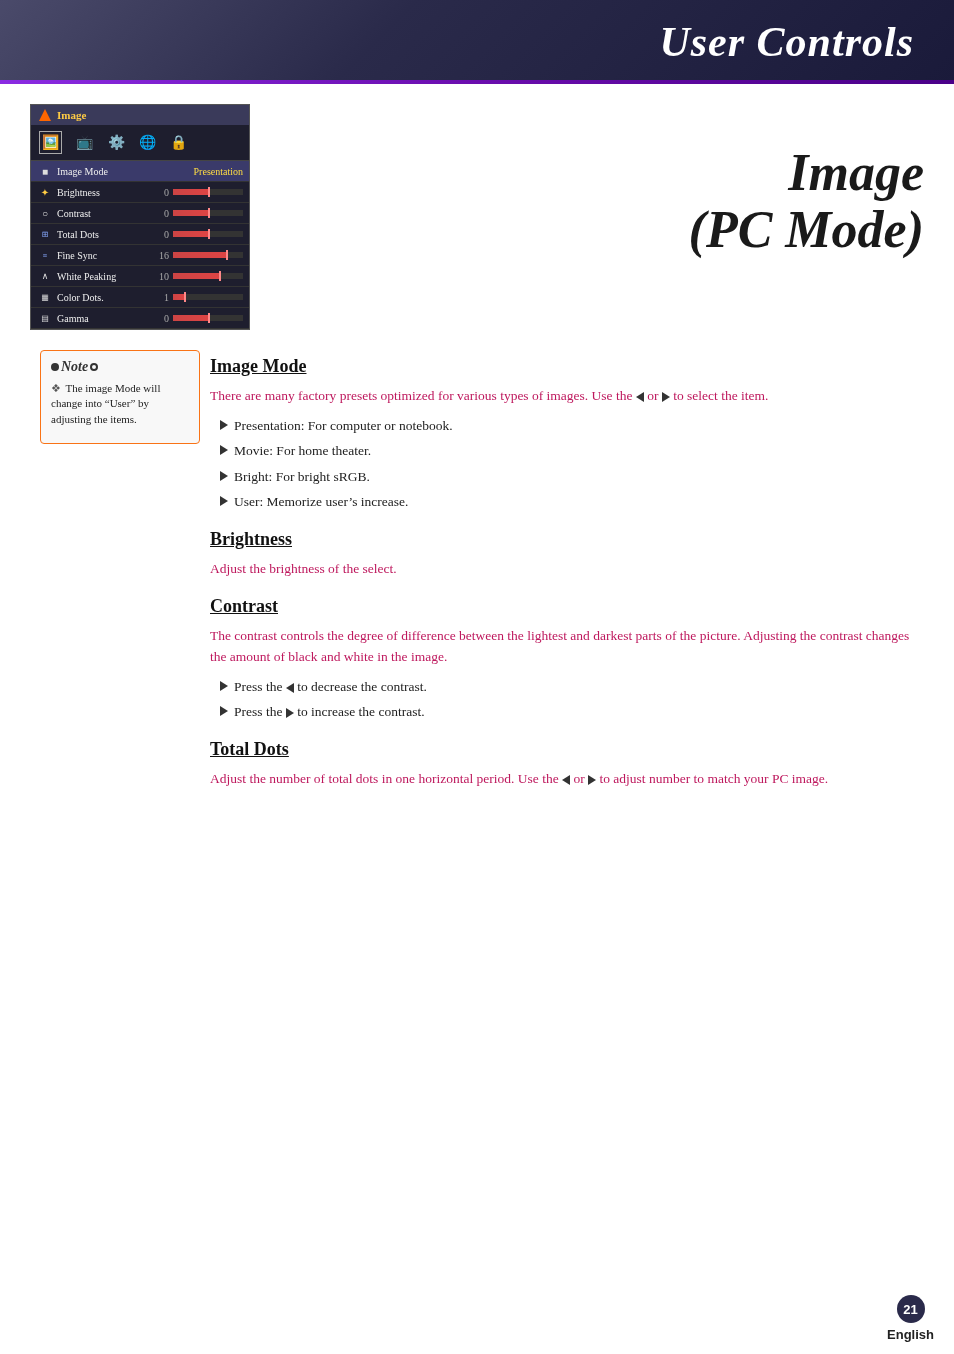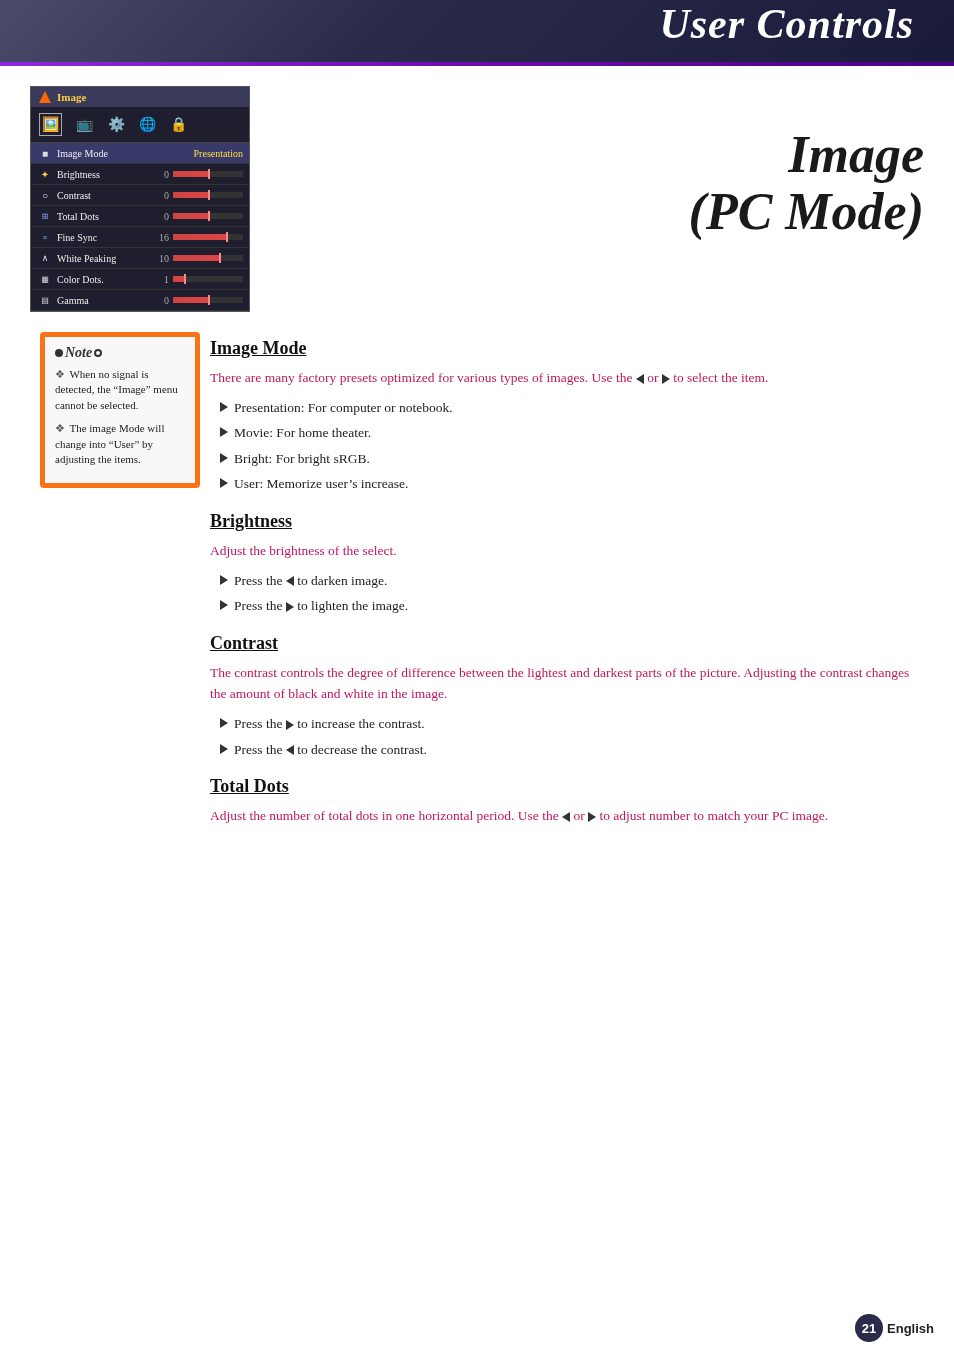--- a/index.html
+++ b/index.html
@@ -8,21 +8,21 @@
       min-height: 1354px;
       background: #ffffff;
       font-family: Georgia, 'Times New Roman', serif;
       position: relative;
       overflow-x: hidden;
     }
 
     
     .header {
       background: linear-gradient(135deg, #4a4a6a 0%, #2a2a4a 40%, #1a1a3a 100%);
-      padding: 0 40px 18px 0;
+      padding: 18px 40px 18px 0;
       text-align: right;
       position: relative;
     }
     .header-title {
       color: #ffffff;
       font-size: 42px;
       font-style: italic;
       font-weight: bold;
       letter-spacing: 1px;
     }
@@ -165,21 +165,21 @@
     .two-col-layout {
       display: flex;
       gap: 0;
     }
     .sidebar-note {
       width: 160px;
       flex-shrink: 0;
       padding-top: 10px;
     }
     .note-box {
-      border: 5px solid #f97316;
+      border: 1px solid #f97316;
       border-radius: 4px;
       padding: 8px 10px;
       background: #f8f8f8;
       font-size: 11px;
       position: relative;
       margin-bottom: 10px;
     }
     .note-label {
       font-style: italic;
       font-weight: bold;
@@ -407,24 +407,20 @@
     <div class="sidebar-note">
       <div class="note-box">
         <div class="note-label">
           <span class="note-dot"></span>
           <em>Note</em>
           <span class="note-dot-outline"></span>
         </div>
         <div class="note-text">
           <p>
             <span class="note-diamond">❖</span>
-            <span>When no signal is detected, the “Image” menu cannot be selected.</span>
-          </p>
-          <p>
-            <span class="note-diamond">❖</span>
             <span>The image Mode will change into “User” by adjusting the items.</span>
           </p>
         </div>
       </div>
     </div>
 
     <div class="text-content">
 
       <div>
         <div class="section-heading">Image Mode</div>
@@ -447,54 +443,44 @@
           <li>
               <span class="arrow-right"></span>
               <span>User: Memorize user’s increase.</span>
             </li>
         </ul>
       </div>
 
       <div>
         <div class="section-heading">Brightness</div>
         <p class="section-para">Adjust the brightness of the select.</p>
-        <ul class="bullet-list">
-          <li>
-            <span class="arrow-right"></span>
-            <span>Press the <span class="inline-arrow-left"></span> to darken image.</span>
-          </li>
-          <li>
-            <span class="arrow-right"></span>
-            <span>Press the <span class="inline-arrow-right"></span> to lighten the image.</span>
-          </li>
-        </ul>
       </div>
 
       <div>
         <div class="section-heading">Contrast</div>
         <p class="section-para">The contrast controls the degree of difference between the lightest and darkest parts of the picture. Adjusting the contrast changes the amount of black and white in the image.</p>
         <ul class="bullet-list">
           <li>
             <span class="arrow-right"></span>
+            <span>Press the <span class="inline-arrow-left"></span> to decrease the contrast.</span>
+          </li>
+          <li>
+            <span class="arrow-right"></span>
             <span>Press the <span class="inline-arrow-right"></span> to increase the contrast.</span>
-          </li>
-          <li>
-            <span class="arrow-right"></span>
-            <span>Press the <span class="inline-arrow-left"></span> to decrease the contrast.</span>
           </li>
         </ul>
       </div>
 
       <div>
         <div class="section-heading">Total Dots</div>
         <p class="section-para">
           Adjust the number of total dots in one horizontal period. Use the <span class="inline-arrow-left"></span> or <span class="inline-arrow-right"></span> to adjust number to match your PC image.
         </p>
       </div>
 
     </div>
   </div>
 </div>
 
-<div style="position:fixed;bottom:12px;right:20px;display:flex;flex-direction:row;align-items:center;gap:4px;">
+<div style="position:fixed;bottom:12px;right:20px;display:flex;flex-direction:column;align-items:center;gap:4px;">
   <div style="background:#2a2a4a;color:white;border-radius:50%;width:28px;height:28px;display:flex;align-items:center;justify-content:center;font-size:13px;font-weight:bold;font-family:Arial,sans-serif;">21</div>
   <div style="font-size:13px;color:#222;font-weight:bold;font-family:Arial,sans-serif;">English</div>
 </div>
 
 </body></html>

